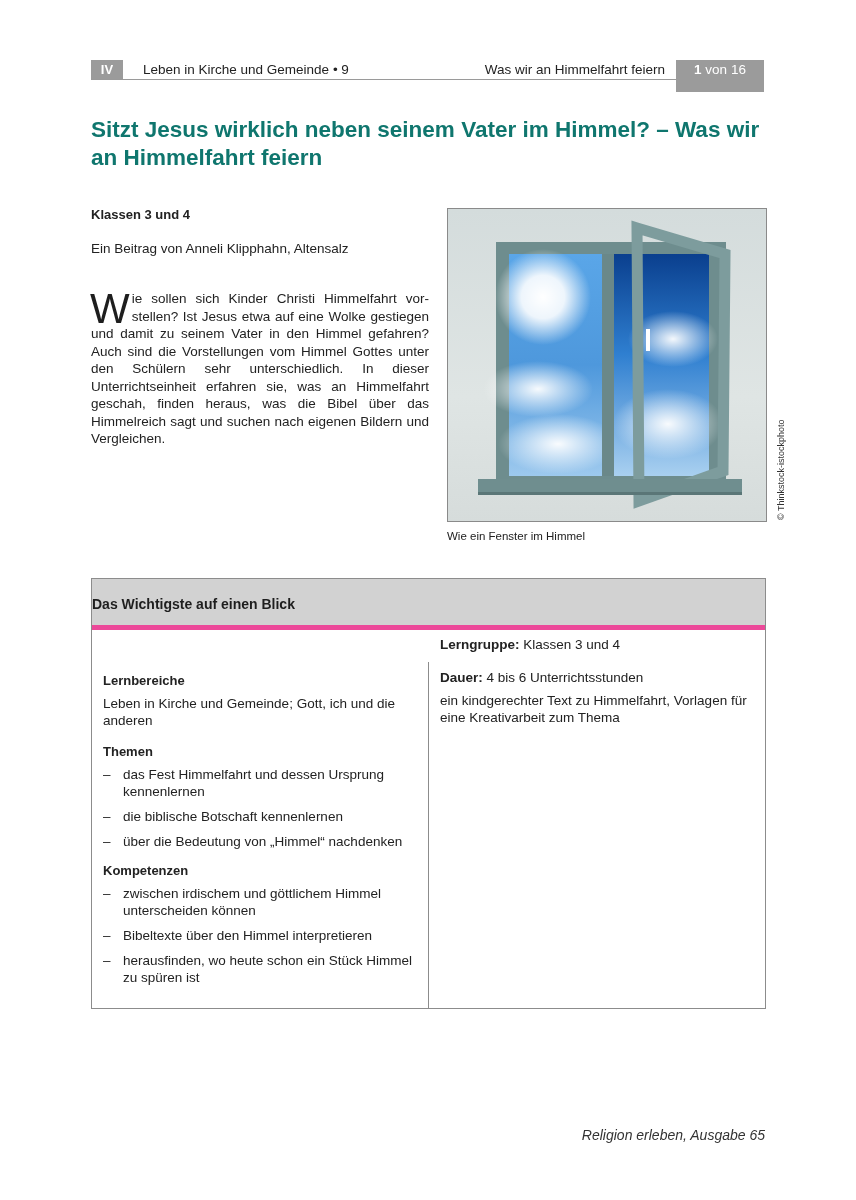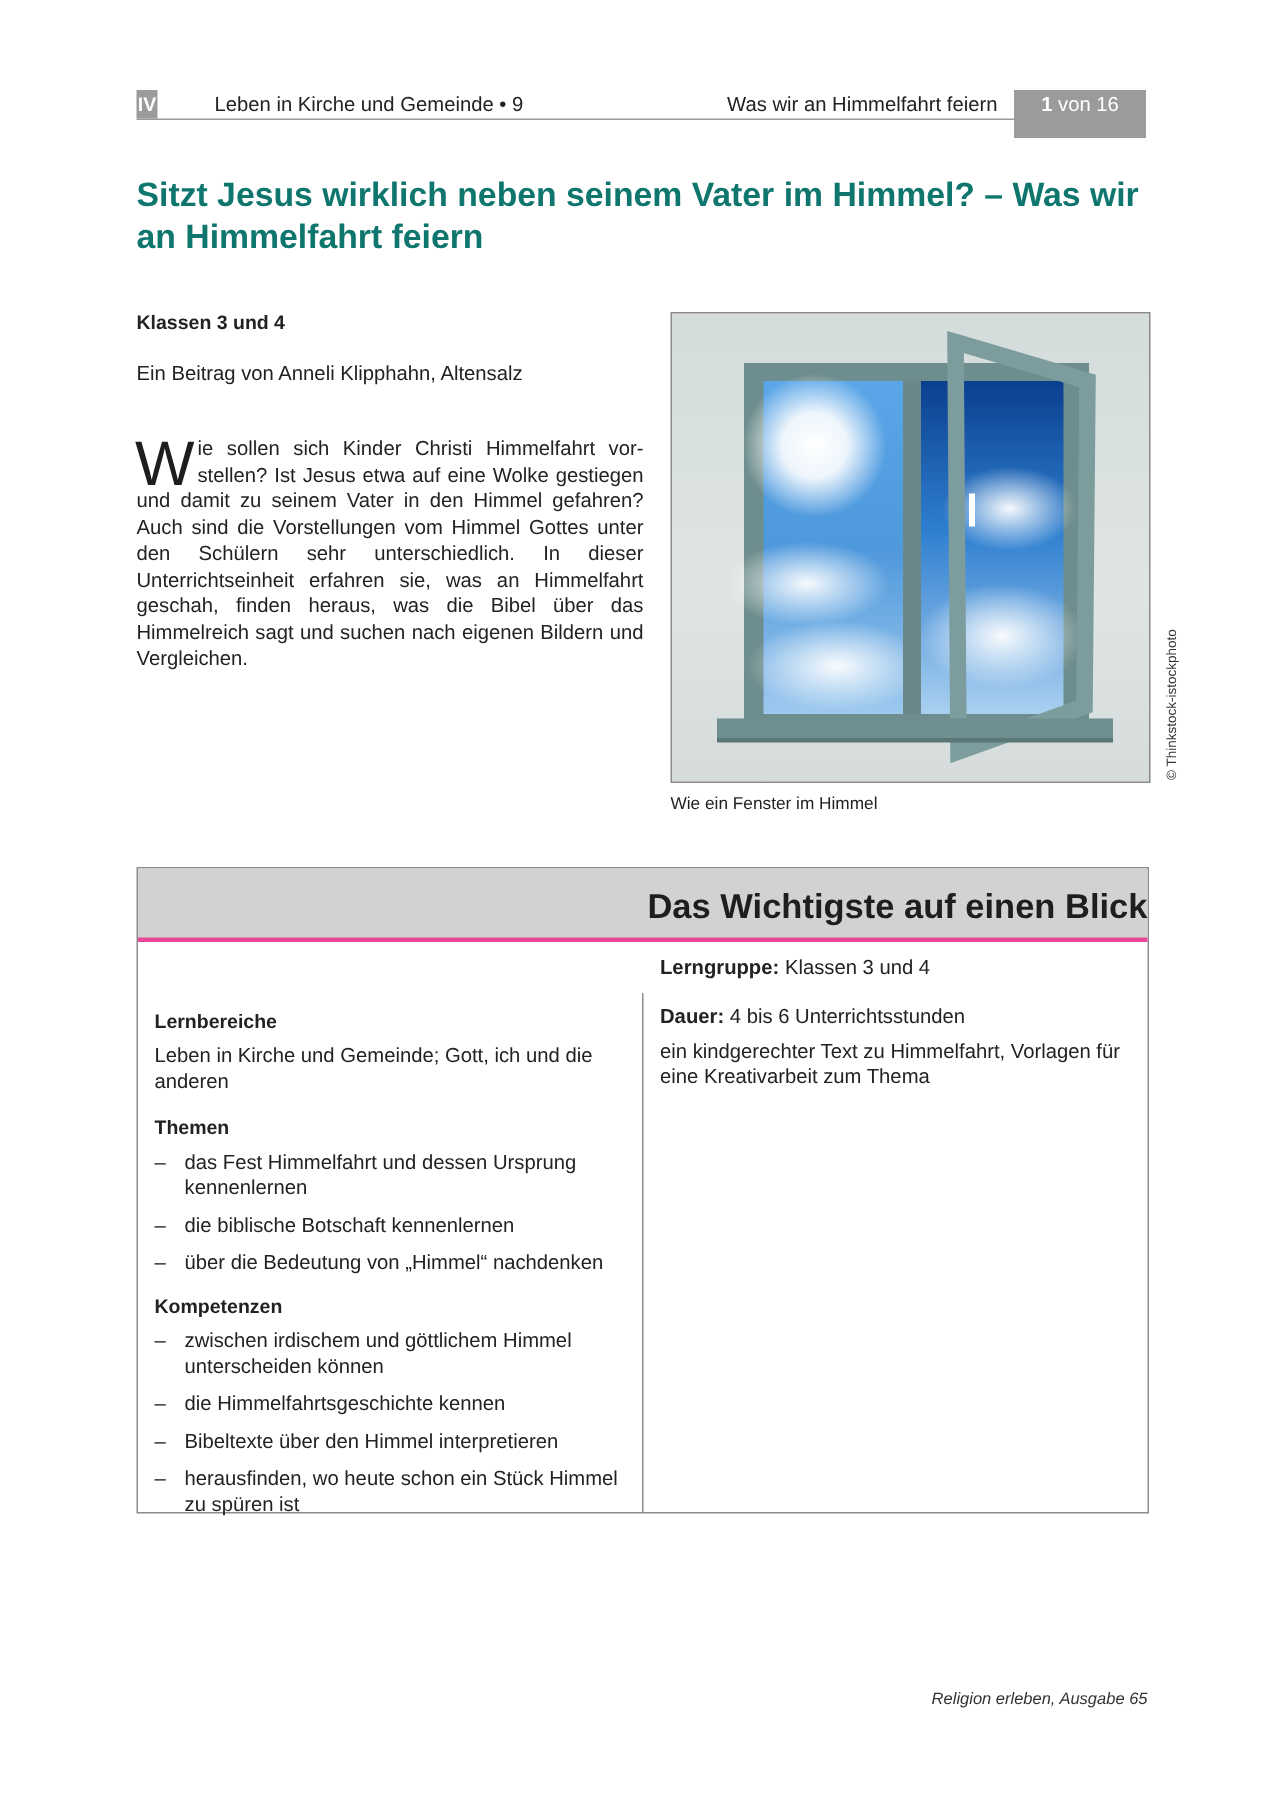--- a/index.html
+++ b/index.html
@@ -2,21 +2,21 @@
 <html><head>
 <meta charset="utf-8">
 <style>
   html, body { margin: 0; padding: 0; }
   body {
     width: 856px; height: 1200px; background: #ffffff; position: relative;
     font-family: "Liberation Sans", sans-serif; color: #222222; overflow: hidden;
   }
   
   .hdr { position: absolute; left: 91px; top: 60px; width: 673px; height: 19px; border-bottom: 1px solid #9a9a9a; }
-  .hdr .sec { position: absolute; left: 0; top: 0; width: 14px; height: 19px; background: #9b9b9b; color: #fff;
+  .hdr .sec { position: absolute; left: 0; top: 0; width: 32px; height: 19px; background: #9b9b9b; color: #fff;
     font-size: 13px; font-weight: bold; text-align: center; line-height: 19px; }
   .hdr .topic { position: absolute; left: 52px; top: 0; font-size: 13.5px; line-height: 19px; color: #222; }
   .hdr .title { position: absolute; right: 99px; top: 0; font-size: 13.5px; line-height: 19px; color: #222; }
   .hdr .page { position: absolute; right: 0; top: 0; width: 88px; height: 32px; background: #9b9b9b; color: #fff;
     font-size: 13.5px; text-align: center; line-height: 19px; }
   .hdr .page b { font-weight: bold; }
 
   h1 { position: absolute; left: 91px; top: 116px; width: 690px; margin: 0; font-size: 22.5px; line-height: 28px;
     font-weight: bold; color: #0f766e; }
 
@@ -29,35 +29,35 @@
 
   
   .figure { position: absolute; left: 447px; top: 208px; width: 318px; height: 312px; border: 1px solid #8a8a8a;
     background: linear-gradient(180deg, #d4dcdc 0%, #dfe5e4 60%, #d6dcdb 100%); overflow: hidden; }
   .credit { position: absolute; left: 776px; top: 520px; transform: rotate(-90deg); transform-origin: left top;
     font-size: 9px; color: #333; white-space: nowrap; }
   .caption { position: absolute; left: 447px; top: 530px; width: 320px; text-align: left; font-size: 11.5px; color: #222; }
 
   
   .box { position: absolute; left: 91px; top: 578px; width: 673px; height: 429px; border: 1px solid #8c8c8c; }
-  .box .boxhead { height: 46px; background: #d2d2d2; border-bottom: 3px solid #ec4899; text-align: right;
-    font-size: 23px; font-weight: bold; line-height: 50px; color: #1e1e1e; }
+  .box .boxhead { height: 46px; background: #d2d2d2; border-bottom: 5px solid #ec4899; text-align: left;
+    font-size: 14px; font-weight: bold; line-height: 50px; color: #1e1e1e; }
   .box .col { position: absolute; top: 47px; bottom: 0; }
   .box .col.left { left: 0; width: 336px; border-right: 1px solid #8c8c8c; margin-top: 36px; }
   .box .col.right { left: 337px; right: 0; }
   .col .inner { padding: 10px 11px 0 11px; font-size: 13.5px; line-height: 17px; }
   .col h3 { margin: 0; font-size: 13px; font-weight: bold; line-height: 17px; }
   .col p { margin: 6px 0 0 0; }
   .col ul { list-style: none; margin: 6px 0 0 0; padding: 0; }
   .col li { position: relative; padding-left: 20px; margin-bottom: 8px; }
   .col li::before { content: "–"; position: absolute; left: 0; top: 0; }
   .col .gap { height: 14px; }
   .col .kv b { font-weight: bold; }
 
-  .footer { position: absolute; right: 91px; top: 1127px; font-size: 11px; font-style: italic; color: #333; }
+  .footer { position: absolute; right: 91px; top: 1127px; font-size: 14px; font-style: italic; color: #333; }
 </style>
 </head>
 <body>
 
 <div class="hdr">
   <div class="sec">IV</div>
   <div class="topic">Leben in Kirche und Gemeinde • 9</div>
   <div class="title">Was wir an Himmelfahrt feiern</div>
   <div class="page"><b>1</b><span> von 16</span></div>
 </div>
@@ -129,21 +129,20 @@
       <h3>Themen</h3>
       <ul>
         <li>das Fest Himmelfahrt und dessen Ursprung kennenlernen</li>
         <li>die biblische Botschaft kennenlernen</li>
         <li>über die Bedeutung von „Himmel“ nach­denken</li>
       </ul>
       <div style="height:4px"></div>
       <h3>Kompetenzen</h3>
       <ul>
         <li>zwischen irdischem und göttlichem Himmel unterscheiden können</li>
-        <li>die Himmelfahrtsgeschichte kennen</li>
         <li>Bibeltexte über den Himmel interpretieren</li>
         <li>herausfinden, wo heute schon ein Stück Himmel zu spüren ist</li>
       </ul>
     </div>
   </div>
 
   <div class="col right">
     <div class="inner">
       <div class="kv"><b>Lerngruppe:</b><span> Klassen 3 und 4</span></div>
       <div class="kv" style="margin-top:16px"><b>Dauer:</b><span> 4 bis 6 Unterrichtsstunden</span></div>

